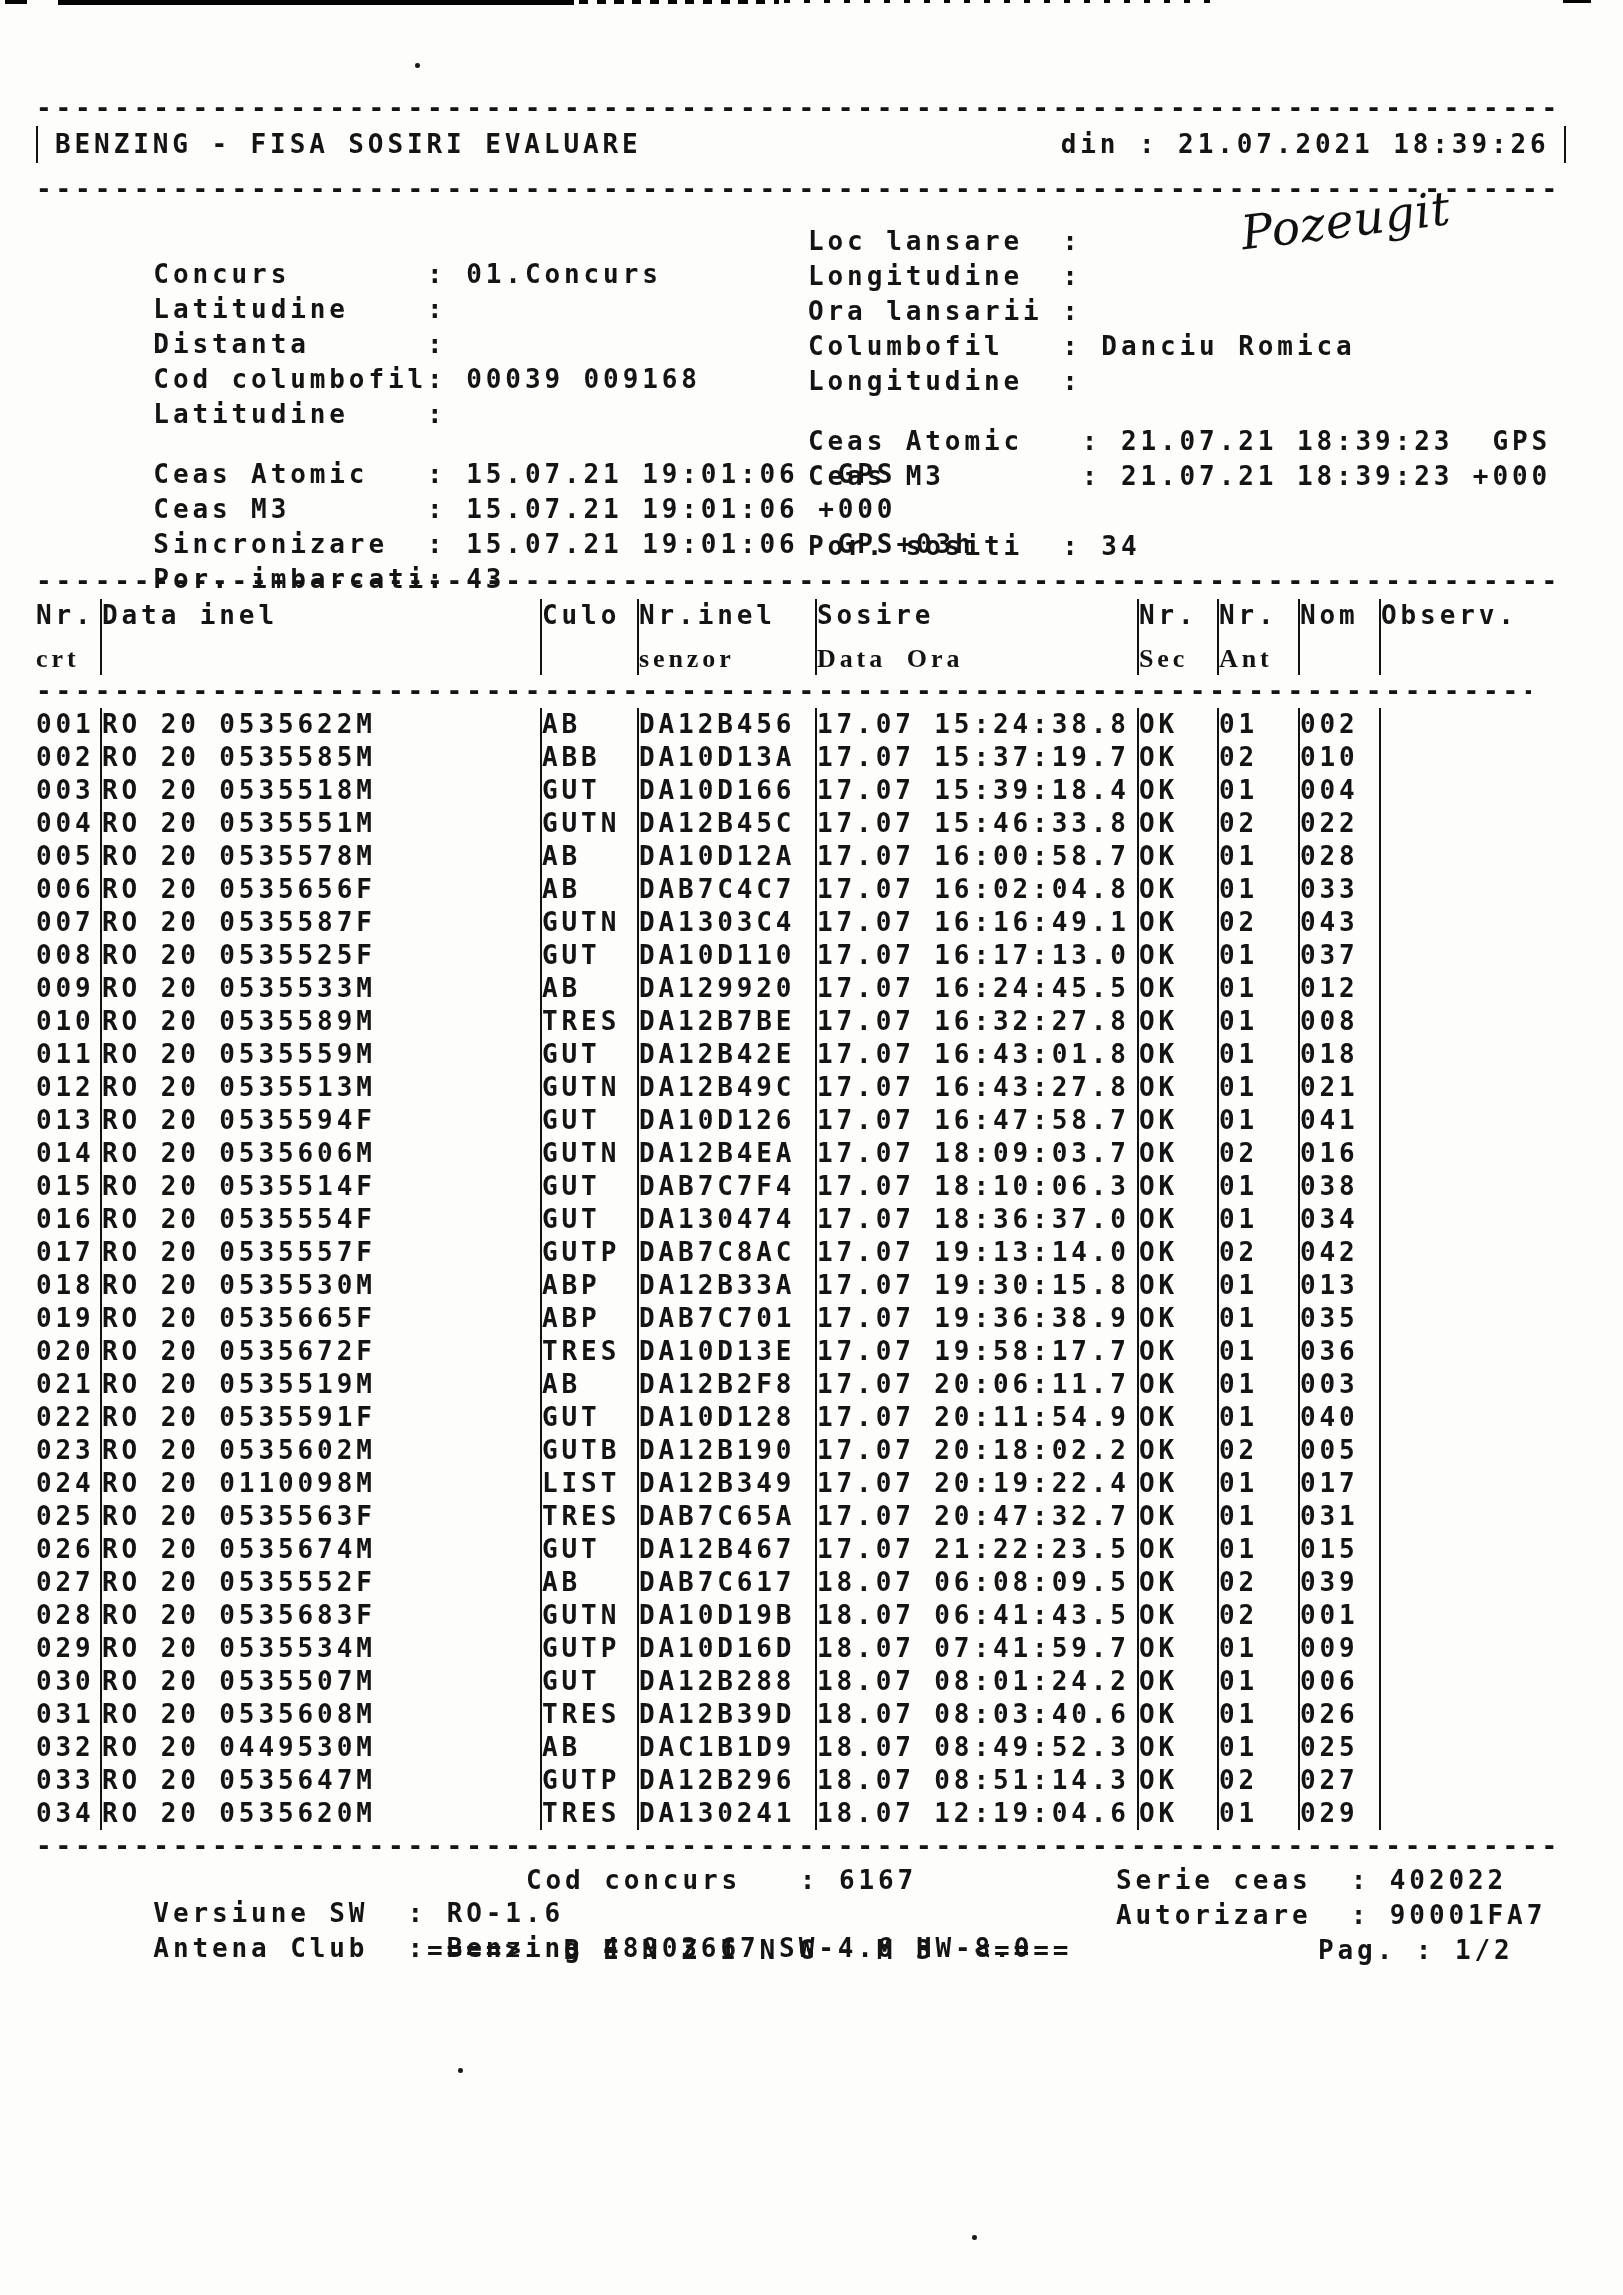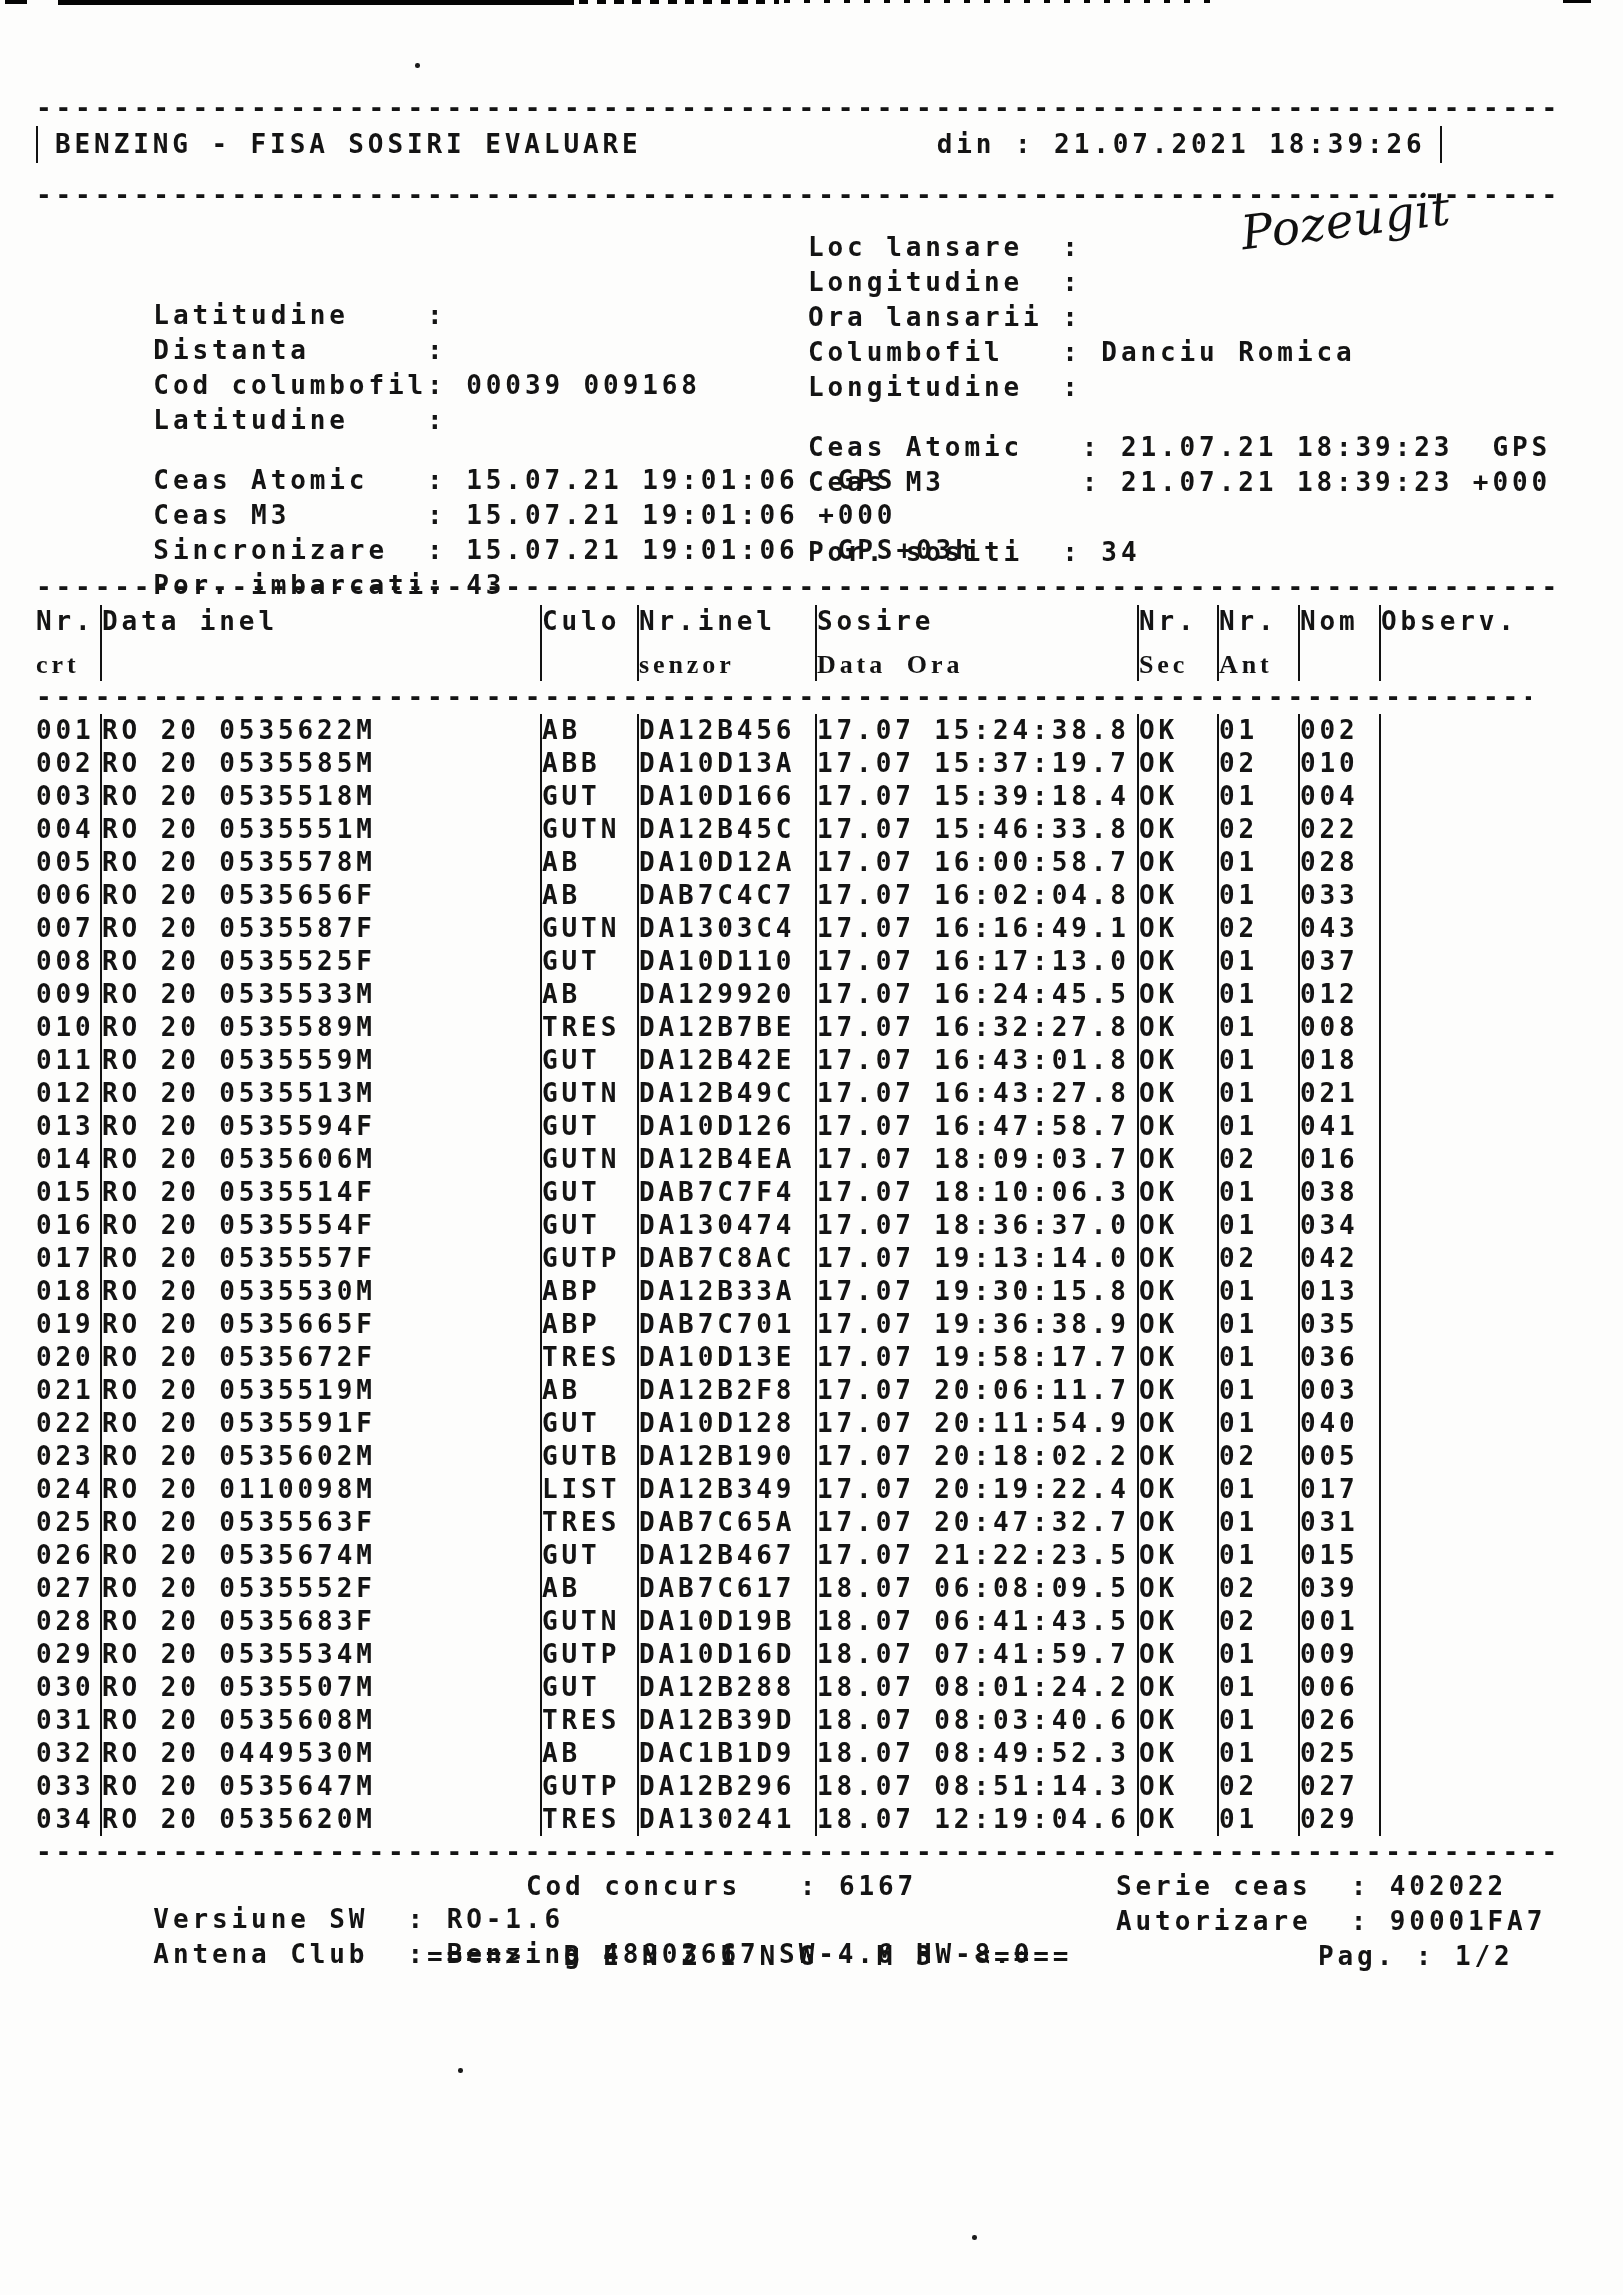--- a/index.html
+++ b/index.html
@@ -22,21 +22,21 @@
   .seg5 { left:1563px; width:27.5px; height:3.3px; }
   .noise-dot { position:absolute; width:4.6px; height:4.6px; background:#1a1a1a; border-radius:50%; }
 
   .content { position:absolute; left:36px; top:92px; width:1545px; }
 
   .dashes { height:34px; overflow:hidden; white-space:pre; }
 
   .title-row {
     height:37px; display:flex; justify-content:space-between; align-items:center;
     border-left:2.6px solid #121212; border-right:2.6px solid #121212;
-    width:1406px; padding:0 14.4px 0 17px; margin-bottom:16px;
+    width:1530px; padding:0 14.4px 0 17px; margin-bottom:10px;
   }
   .line { position:relative; height:35px; white-space:pre; }
   .lbl, .val { white-space:pre; }
   .val { margin-left:19.6px;text-align:center; }
   .pair-right  { position:absolute; left:772px; top:0; }
   .fp2 { position:absolute; left:490px;  top:0; }
   .fp3 { position:absolute; left:1080px; top:0; }
   .fbenz { position:absolute; left:391px; top:0; }
   .fpag  { position:absolute; left:1282px; top:0; }
 
@@ -95,20 +95,21 @@
     <div class="title-row">
       <span>BENZING - FISA SOSIRI EVALUARE</span>
       <span><span class="lbl">din :</span><span class="val">21.07.2021 18:39:26</span></span>
     </div>
 
     <div class="dashes">------------------------------------------------------------------------------</div>
 
     <div class="gap28"></div>
 
     <div class="line">
+      <span class="pair"><span class="lbl">Concurs       :</span><span class="val">01.Concurs</span></span>
       <span class="pair-right"><span class="lbl">Loc lansare  :</span><span class="val"></span></span>
     </div>
     <div class="line">
       <span class="pair"><span class="lbl">Latitudine    :</span><span class="val"></span></span>
       <span class="pair-right"><span class="lbl">Longitudine  :</span><span class="val"></span></span>
     </div>
     <div class="line">
       <span class="pair"><span class="lbl">Distanta      :</span><span class="val"></span></span>
       <span class="pair-right"><span class="lbl">Ora lansarii :</span><span class="val"></span></span>
     </div>

